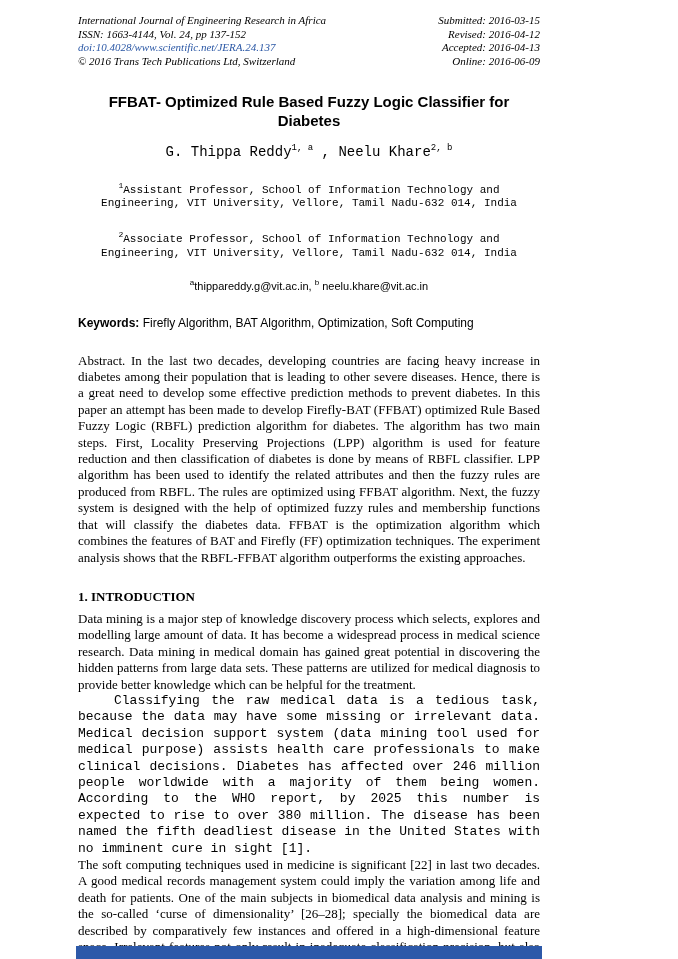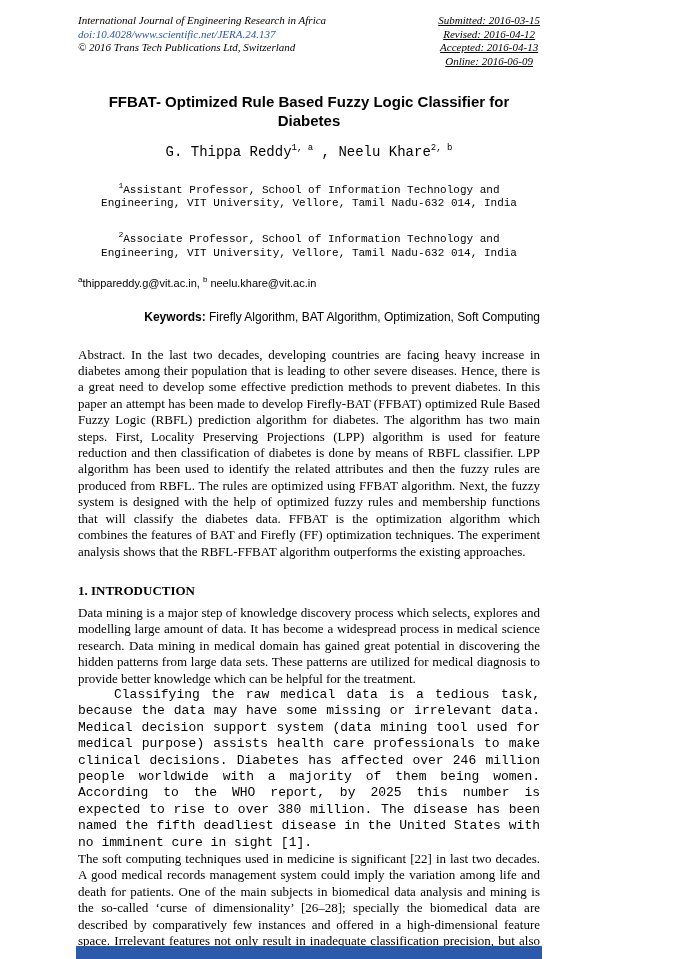--- a/index.html
+++ b/index.html
@@ -16,21 +16,21 @@
     font-family:"Liberation Serif", serif;
     color:#000;
     overflow:hidden;
   }
   
   .header-row{
     display:flex;justify-content:space-between;
     font-style:italic;font-size:11px;line-height:13.5px;
   }
   .header-left{ text-align:left; }
-  .header-right{ text-align:center;text-decoration:underline; }
+  .header-right{ text-align:right; }
   .header-left div, .header-right div{ white-space:nowrap; }
   .doi{ color:var(--doi-link); }
   
   .title{
     margin-top:24px;
     text-align:center;
     font-family:Liberation Sans, sans-serif;
     font-weight:bold;font-size:15px;line-height:19px;
   }
   .authors{
@@ -39,27 +39,27 @@
     font-size:14px;line-height:18px;
   }
   .authors sup{ font-size:9px; }
   .affiliation{
     margin-top:18px;text-align:center;
     font-family:Liberation Mono, monospace;
     font-size:11px;line-height:14px;
   }
   .affiliation sup{ font-size:8px; }
   .emails{
-    margin-top:13px;text-align:left;
+    margin-top:13px;text-align:center;
     font-family:"Liberation Sans", sans-serif;
-    font-size:11px;line-height:14px;
+    font-size:11px;line-height:20px;
   }
   .emails sup{ font-size:8px; }
   .keywords{
-    margin-top:20px;text-align:right;
+    margin-top:20px;text-align:left;
     font-family:"Liberation Sans", sans-serif;
     font-size:12px;line-height:15px;
   }
   .keywords .kw-label{ font-weight:bold; }
   
   .abstract{
     margin-top:22px;
     font-size:13px;line-height:16.4px;
     text-align:justify;
   }
@@ -85,20 +85,21 @@
   }
 </style>
 </head>
 <body>
 
 <div class="page">
 
   <div class="header-row">
     <div class="header-left">
       <div>International Journal of Engineering Research in Africa</div>
+      <div>ISSN: 1663-4144, Vol. 24, pp 137-152</div>
       <div class="doi">doi:10.4028/www.scientific.net/JERA.24.137</div>
       <div>© 2016 Trans Tech Publications Ltd, Switzerland</div>
     </div>
     <div class="header-right">
       <div>Submitted: 2016-03-15</div>
       <div>Revised: 2016-04-12</div>
       <div>Accepted: 2016-04-13</div>
       <div>Online: 2016-06-09</div>
     </div>
   </div>

